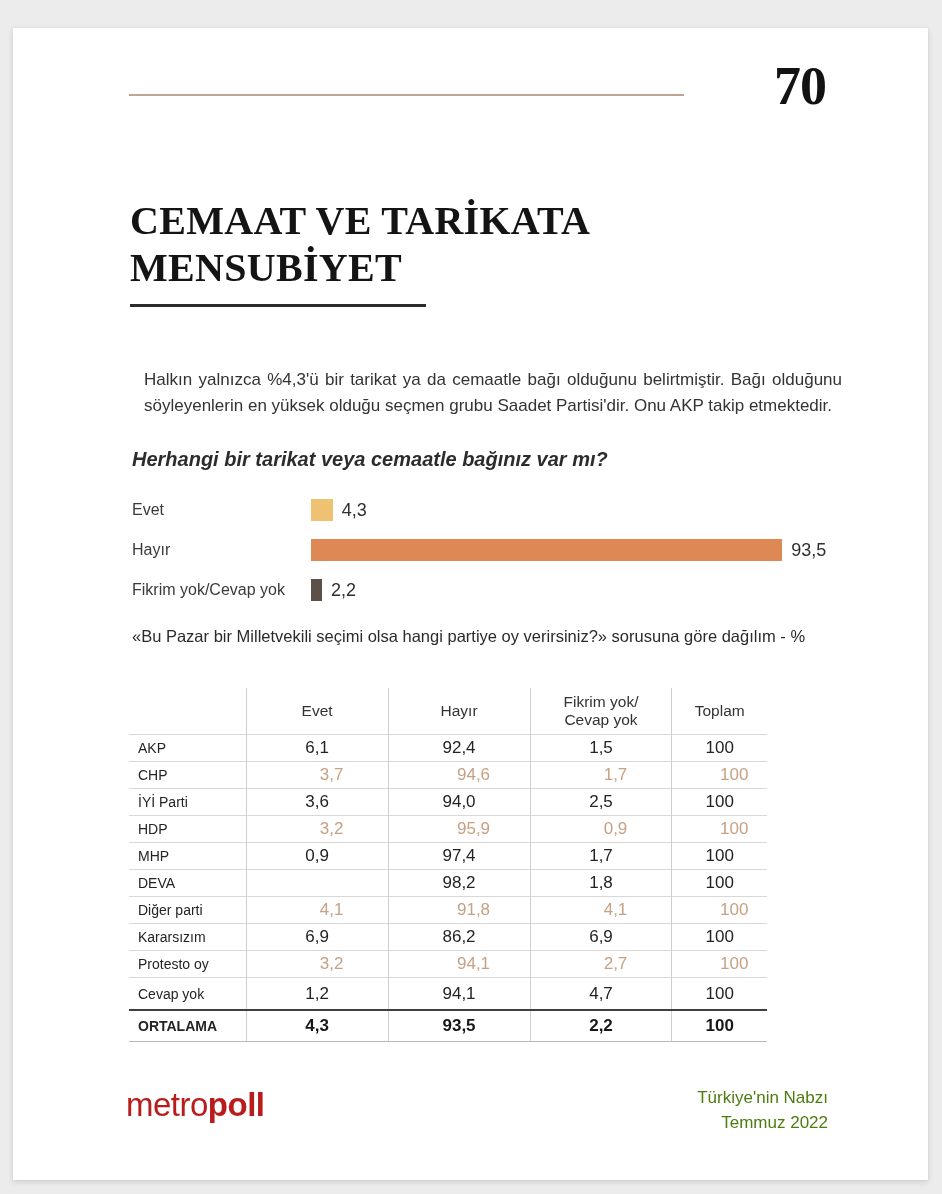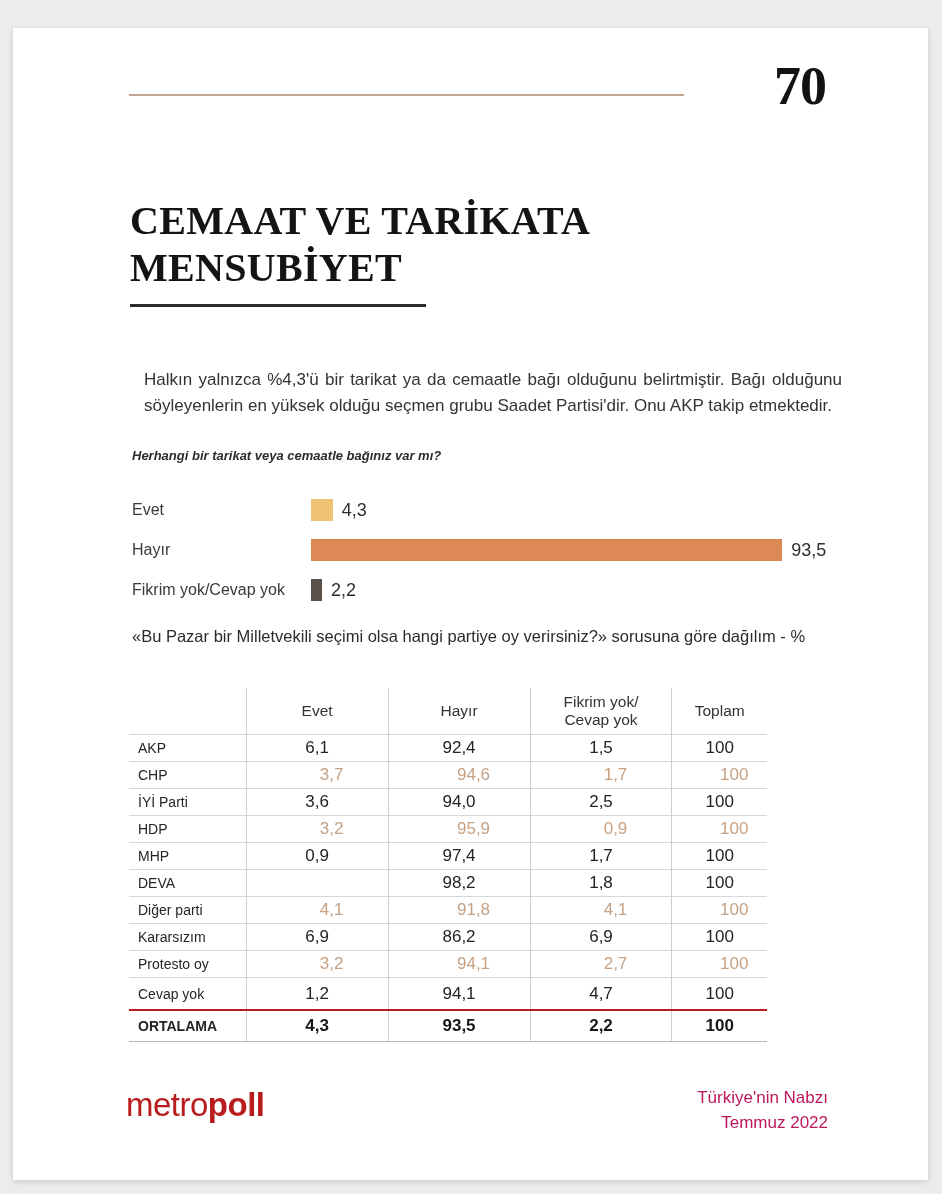--- a/index.html
+++ b/index.html
@@ -87,21 +87,21 @@
     line-height: 1.52;
     color: #333333;
     text-align: justify;
     margin: 12px;
   }
   .question-line {
     position: absolute;
     left: 119px;
     top: 420px;
     width: 700px;
-    font-size: 13px;
+    font-size: 20px;
     font-style: italic;
     font-weight: bold;
     color: #2c2c2c;
     margin: 0;
   }
 
   
   .bar-chart {
     position: absolute;
     left: 119px;
@@ -209,21 +209,21 @@
     border-left: 1px solid #cfcfcf;
     font-size: 17px;
   }
   tbody tr.alt td.cell {
     color: #c6a183;
     padding-left: 29px;
   }
   tbody tr.tall > * { height: 31px; }
 
   tbody tr.total-row > * {
-    border-top: 2px solid #b91c1c;
+    border-top: 2px solid #404040;
     border-bottom: 1px solid #b8b8b8;
     height: 30px;
     font-weight: bold;
   }
   tbody tr.total-row td.row-label { font-weight: bold; }
   tbody tr.total-row td.cell { font-weight: bold; color: #171717; }
 
   
   .page-footer {
     position: absolute;
@@ -243,21 +243,21 @@
   }
   .brand-logo .brand-light { font-weight: 300; }
   .brand-logo .brand-bold  { font-weight: 700; }
   .footer-meta {
     position: absolute;
     right: 100px;
     top: 10px;
     text-align: right;
     font-size: 17px;
     line-height: 1.45;
-    color: #be185d;
+    color: #4d7c0f;
   }
 </style>
 </head>
 <body>
 
 <div class="sheet">
 
   <div class="page-header">
     <div class="header-rule"></div>
     <div class="page-number">70</div>

